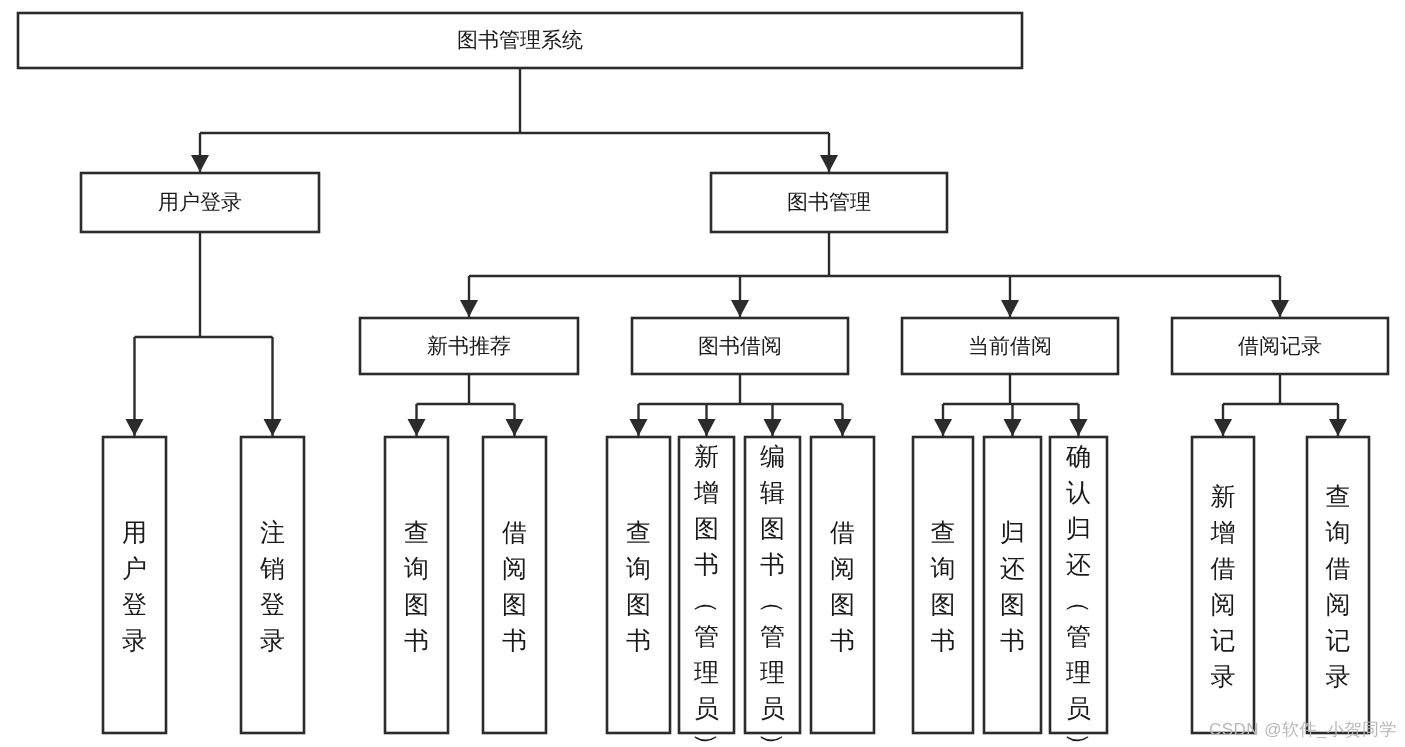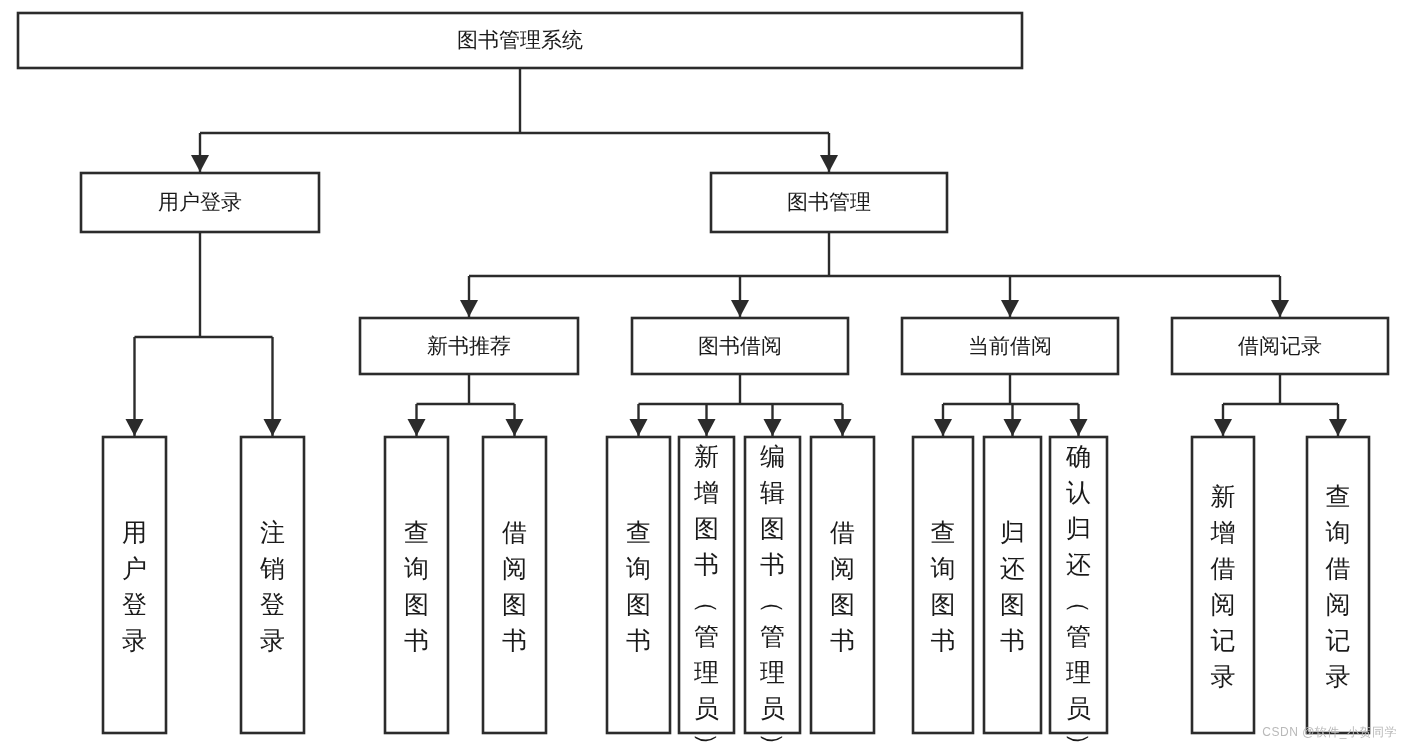--- a/index.html
+++ b/index.html
@@ -47,21 +47,21 @@
     font-family: "Liberation Sans", "DejaVu Sans", sans-serif;
     font-size: 25px;
     fill: #1a1a1a;
     text-anchor: middle;
   }
   .watermark {
     position: absolute;
     right: 8px;
     bottom: 6px;
     font-family: "Liberation Sans", "DejaVu Sans", sans-serif;
-    font-size: 12px;
+    font-size: 17px;
     color: #b9b9b9;
     letter-spacing: 0.5px;
     white-space: nowrap;
     pointer-events: none;
   }
 </style>
 </head>
 <body>
 
 <svg id="diagram" viewBox="0 0 1405 747" xmlns="http://www.w3.org/2000/svg">

